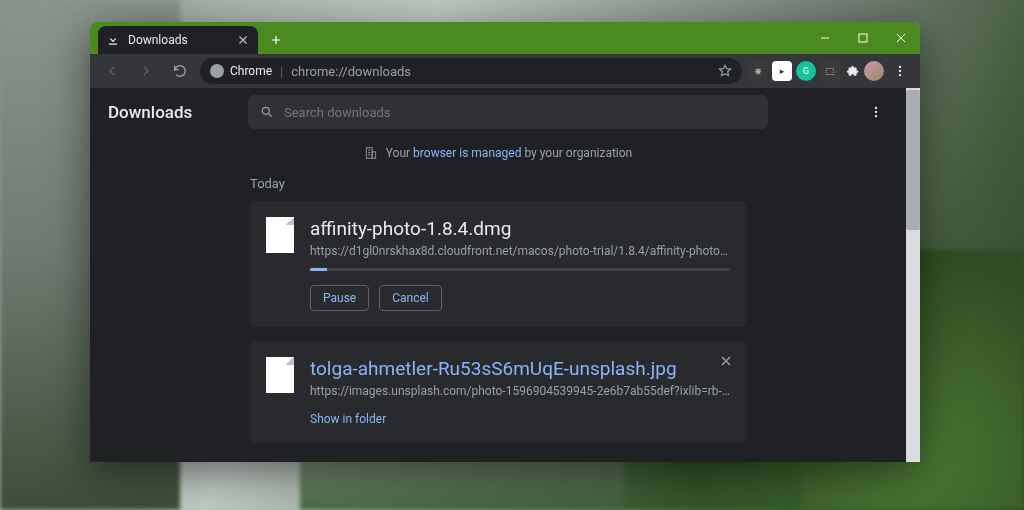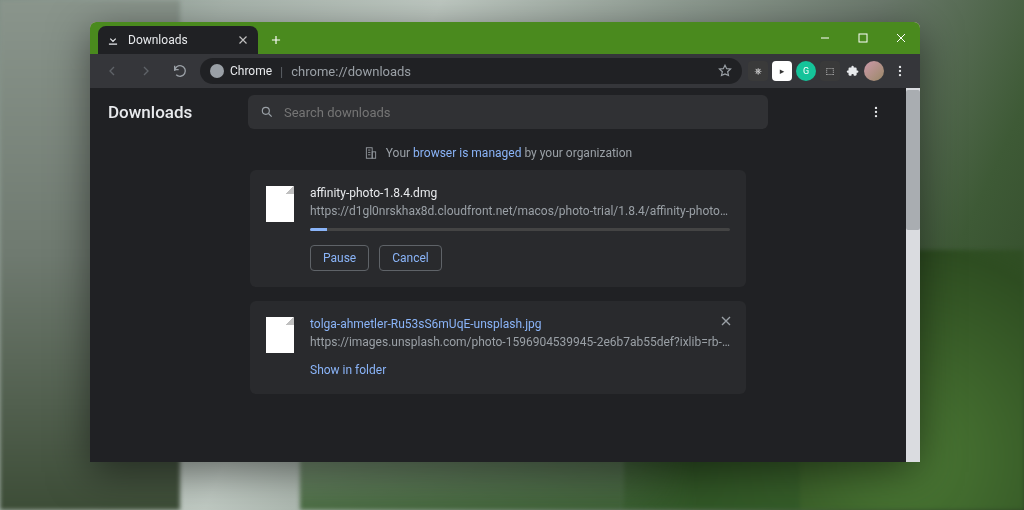--- a/index.html
+++ b/index.html
@@ -63,21 +63,21 @@
 
   .managed { display:flex; align-items:center; justify-content:center; height:34px; color:#9aa0a6; font-size:12px; gap:8px;}
   .managed .link { color:#8ab4f8;margin-top:16px; }
 
   .content { padding: 0 160px 0 160px; }
   .section-label { color:#9aa0a6; font-size:13px; margin: 6px 0 10px 0;}
   .card { background:#292a2d; border-radius:6px; padding:16px; display:flex; gap:16px; margin-bottom:14px; position:relative;}
   .file-icon { width:28px; height:36px; background:#fff; flex-shrink:0; position:relative;}
   .file-icon::after{content:"";position:absolute;top:0;right:0;width:8px;height:8px;background:linear-gradient(135deg,#fff 0 50%, #c0c0c0 50% 100%);}
   .card-body { flex:1; min-width:0; }
-  .fname { color:#e8eaed; font-size:12px; margin-bottom:4px; white-space:nowrap; overflow:hidden; text-overflow:ellipsis;}
+  .fname { color:#e8eaed; font-size:19px; margin-bottom:4px; white-space:nowrap; overflow:hidden; text-overflow:ellipsis;}
   .fname.link { color:#8ab4f8; cursor:pointer;}
   .furl { color:#9aa0a6; font-size:12px; margin-bottom:10px; white-space:nowrap; overflow:hidden; text-overflow:ellipsis;}
   .fstatus { color:#9aa0a6; font-size:12px; margin-bottom:10px;}
   .progress { height:3px; background:#444; border-radius:2px; margin-bottom:14px; overflow:hidden;}
   .progress-fill { height:100%; background:#8ab4f8; width:4%;}
   .btn-row { display:flex; gap:10px;}
   .btn { border:1px solid #5f6368; color:#8ab4f8; background:transparent; font-size:12px; padding:5px 12px; border-radius:4px; cursor:pointer;}
   .action-link { color:#8ab4f8; font-size:12px; cursor:pointer; display:inline-block; margin-top:4px;}
   .card-x { position:absolute; right:12px; top:12px; color:#9aa0a6; cursor:pointer; width:16px; height:16px;}
 
@@ -217,20 +217,21 @@
             </svg>
         </span>
         <span>
           <span>Your</span>
           <span class="link">browser is managed</span>
           <span>by your organization</span>
         </span>
       </div>
 
       <div class="content">
+        <div class="section-label">Today</div>
 
         <div class="card">
           <div class="file-icon"></div>
           <div class="card-body">
             <div class="fname">affinity-photo-1.8.4.dmg</div>
             <div class="furl">https://d1gl0nrskhax8d.cloudfront.net/macos/photo-trial/1.8.4/affinity-photo-1.8.4.d...</div>
             <div class="progress">
                 <div class="progress-fill"></div>
               </div>
             <div class="btn-row">

